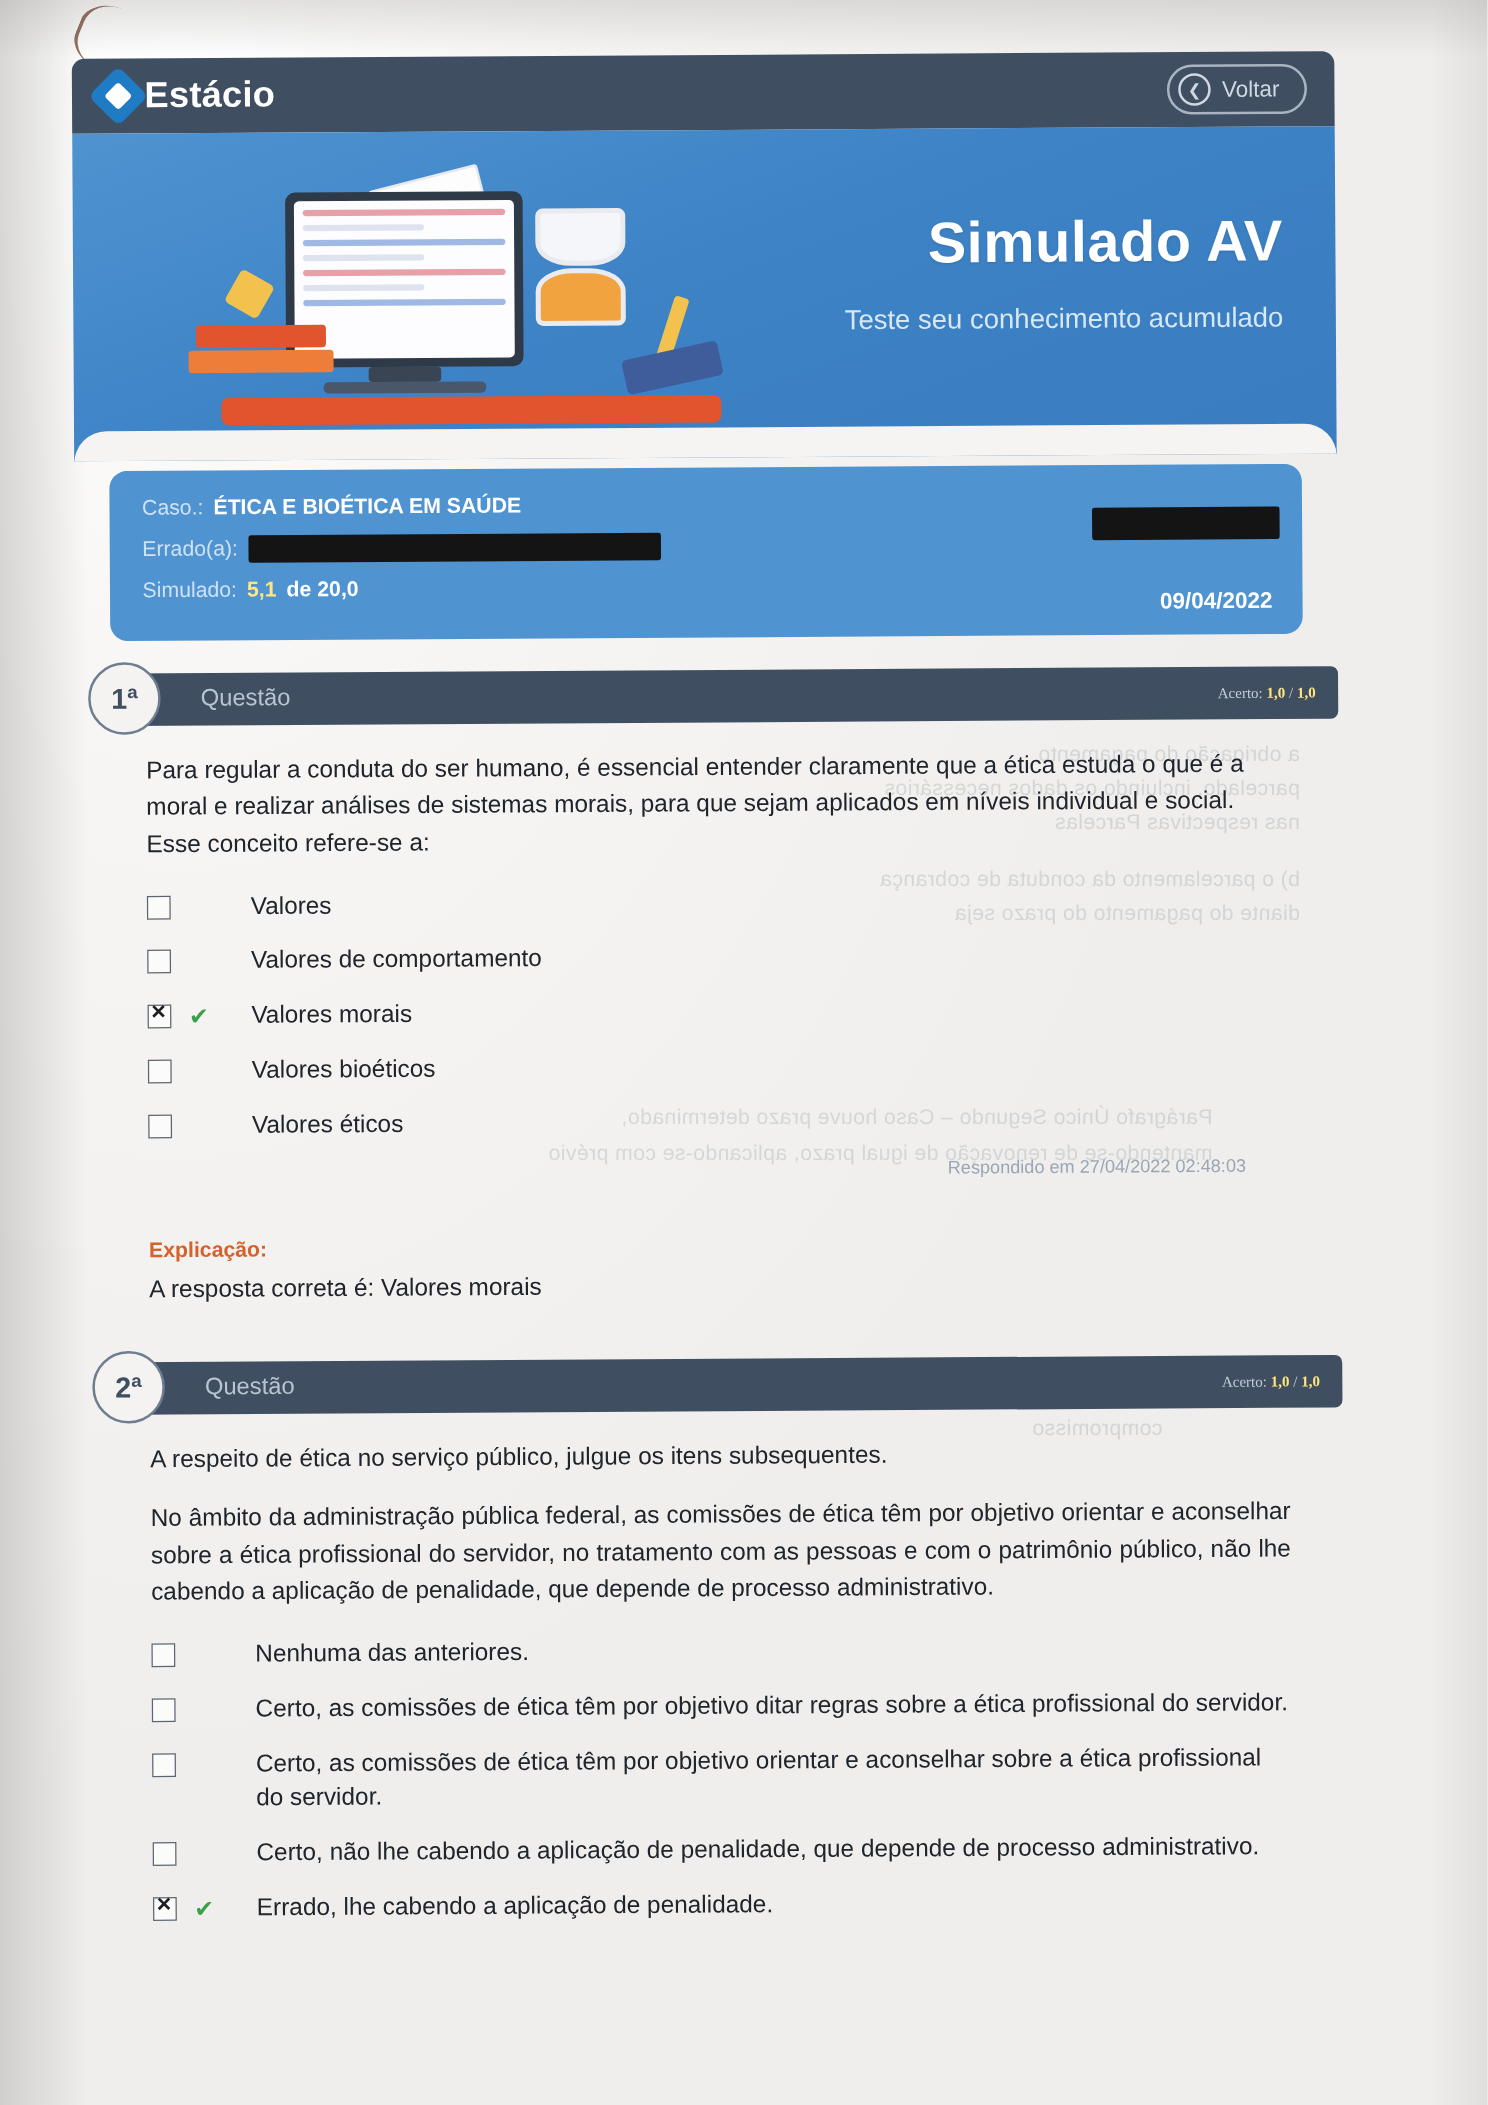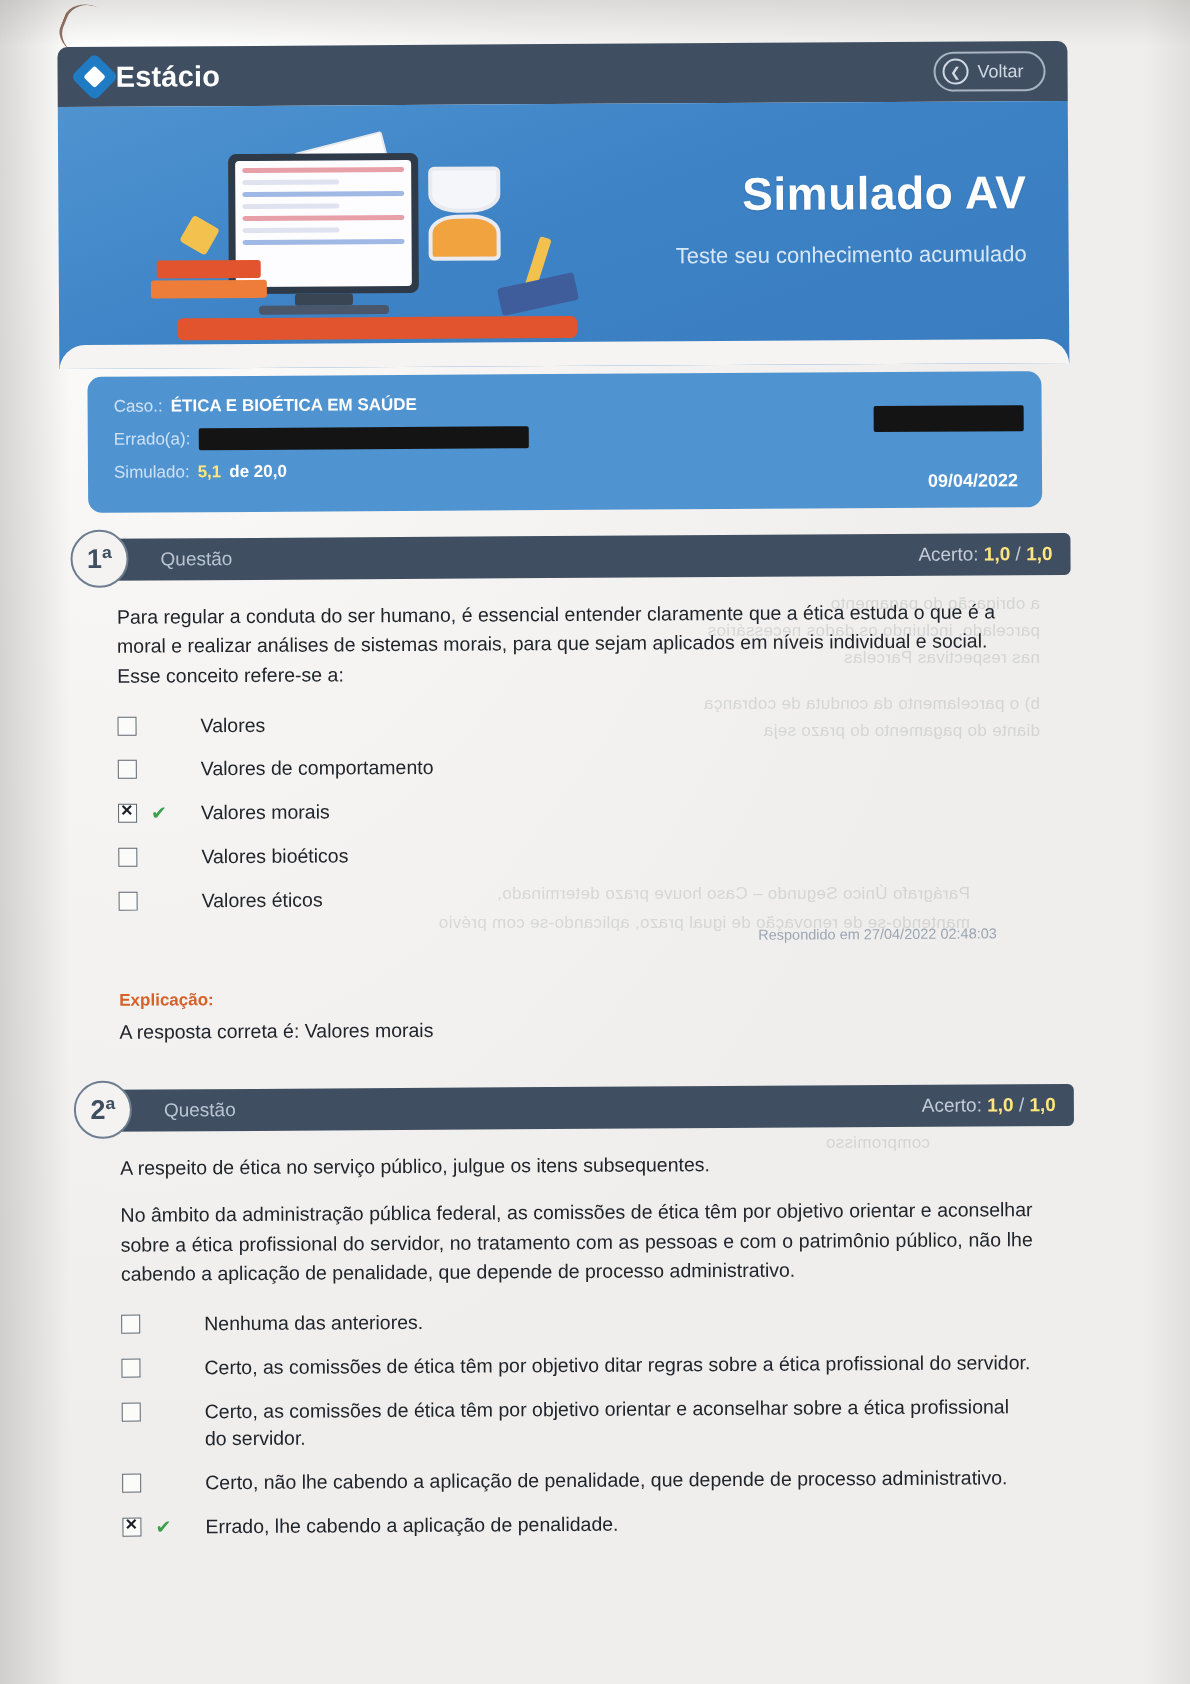--- a/index.html
+++ b/index.html
@@ -238,26 +238,27 @@
     font-size: 19px;
   }
   .q-badge {
     position: absolute;
     left: -24px; top: -9px;
     width: 58px; height: 58px;
     border-radius: 50%;
     background: #f4f3f1;
     border: 2px solid #6e7d90;
     display: flex; align-items: center; justify-content: center;
-    color: #3f4e61; font-size: 27px; font-weight: bold;
+    color: #3f4e61; font-size: 23px; font-weight: bold;
   }
   .q-score {
     margin-left: auto;
     color: #c3ccd8;
-    font-size: 19px;
+    font-size: 12px;
+    font-family: Liberation Serif, serif;
   }
   .q-score b { color: #ffe680; }
 
   
   .q-body { padding: 22px 42px 0 56px; }
   .q-stem {
     font-size: 19.5px;
     line-height: 1.5;
     color: #20242b;
     text-align: justify;

